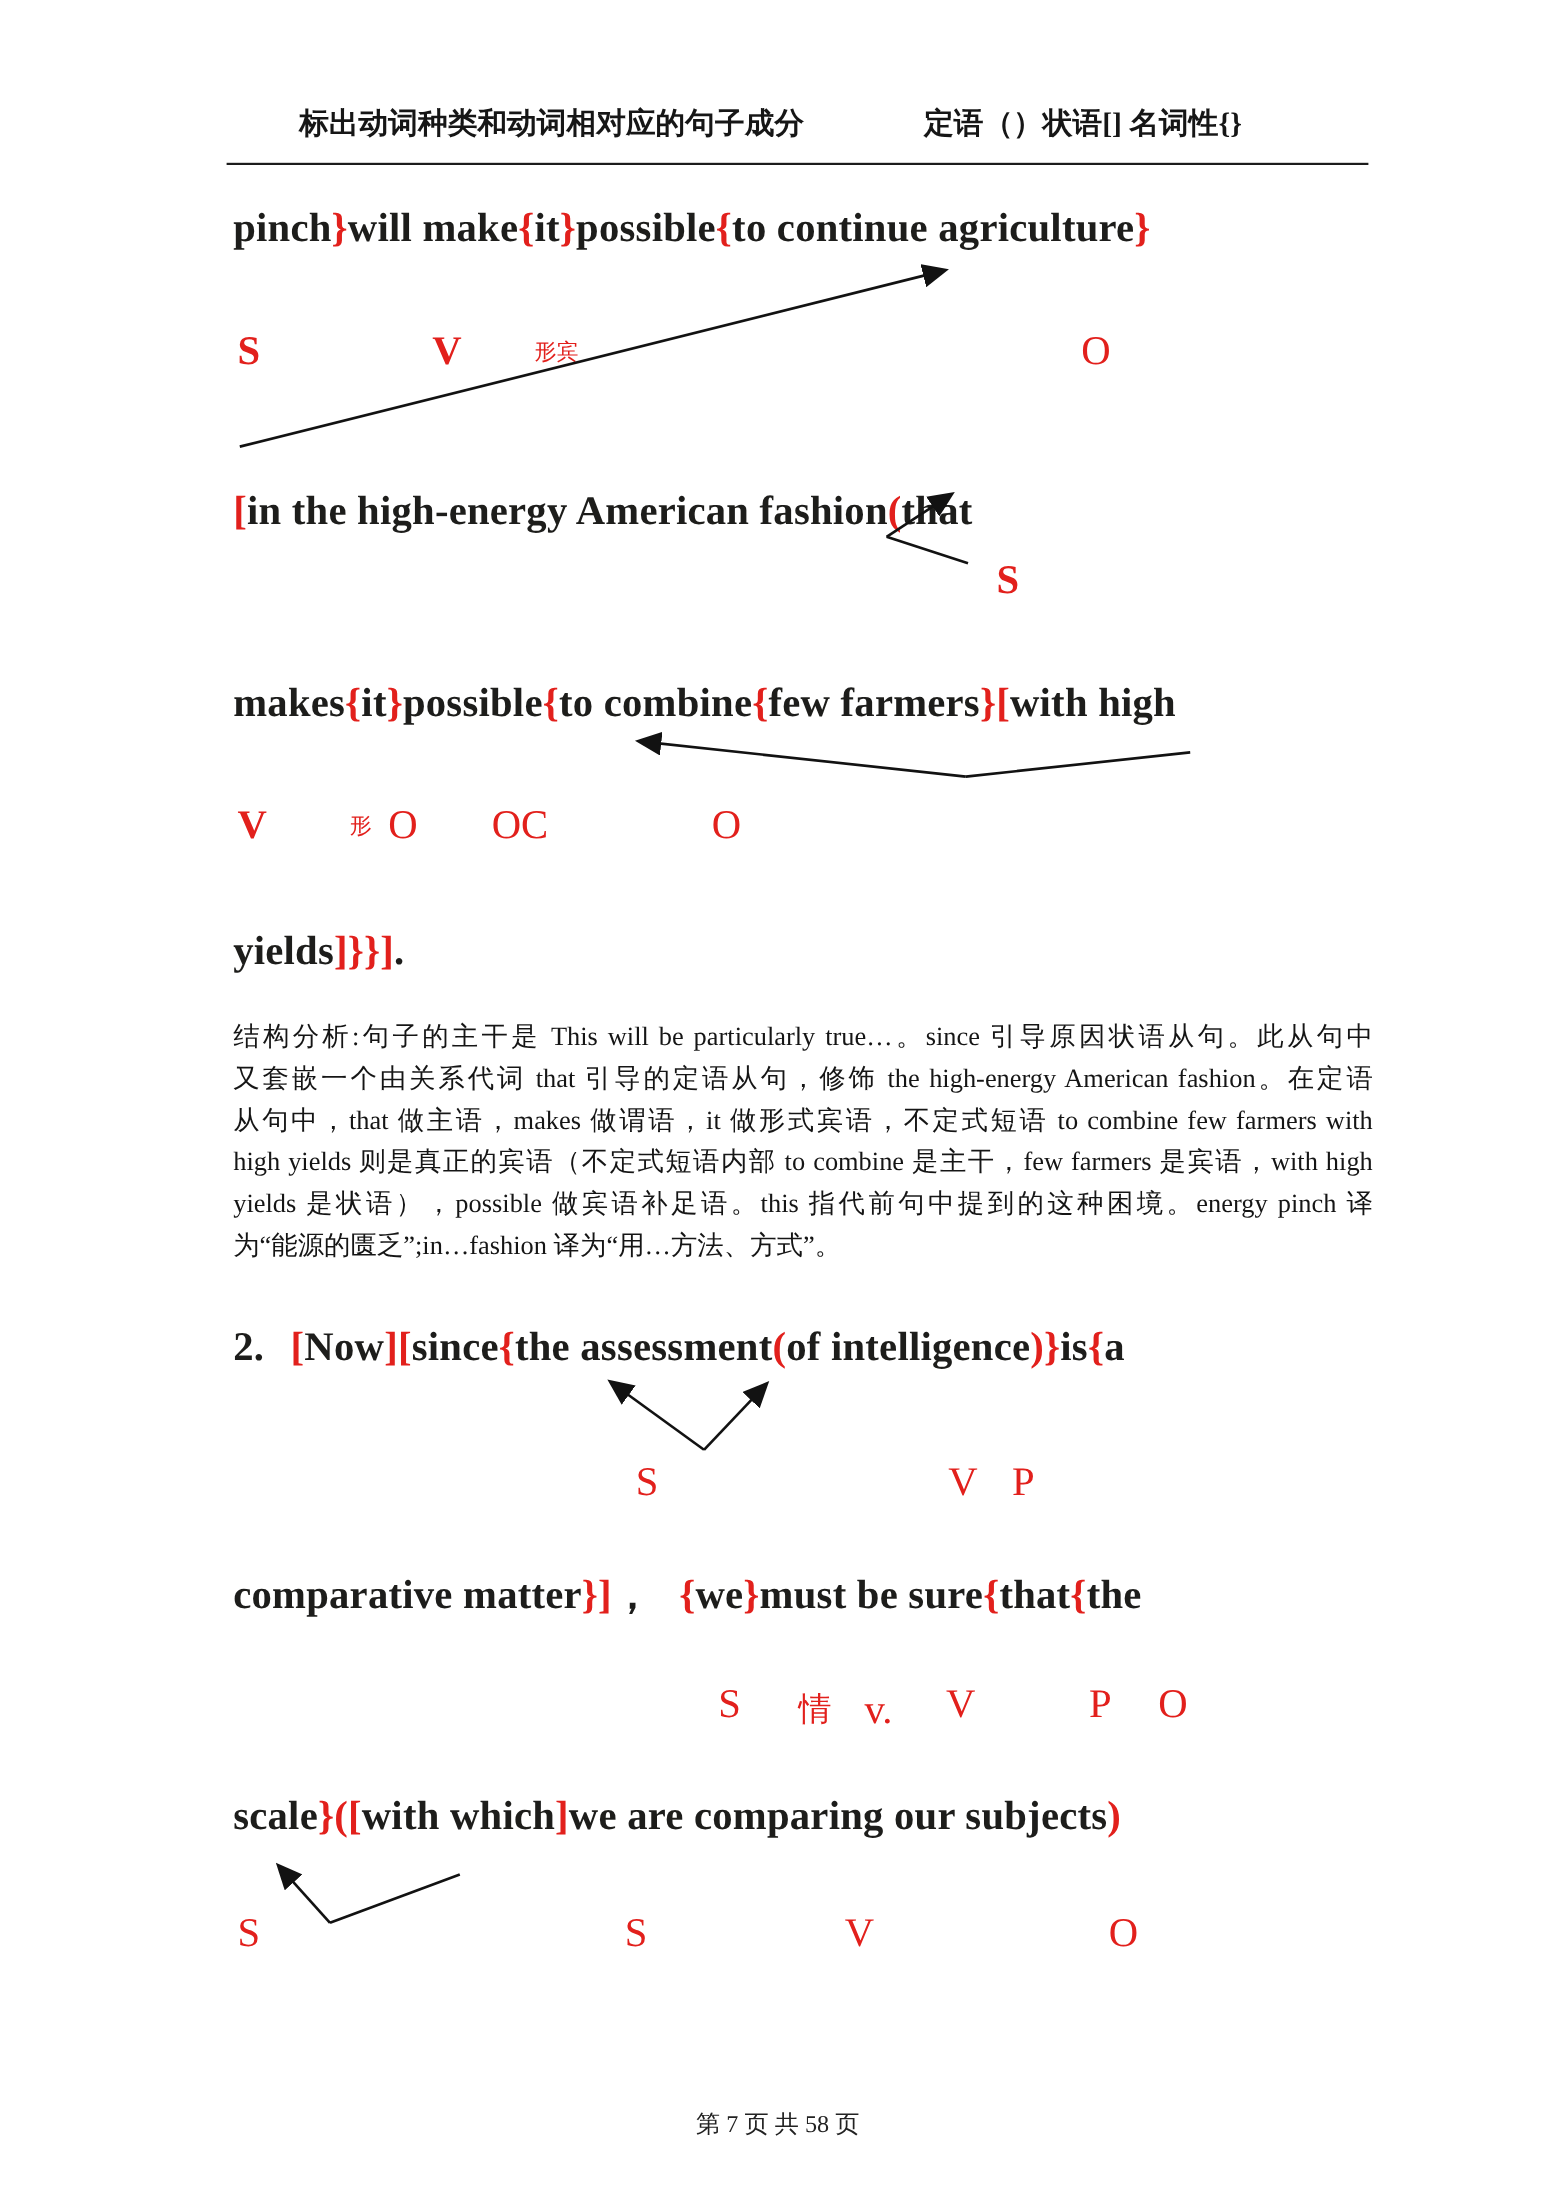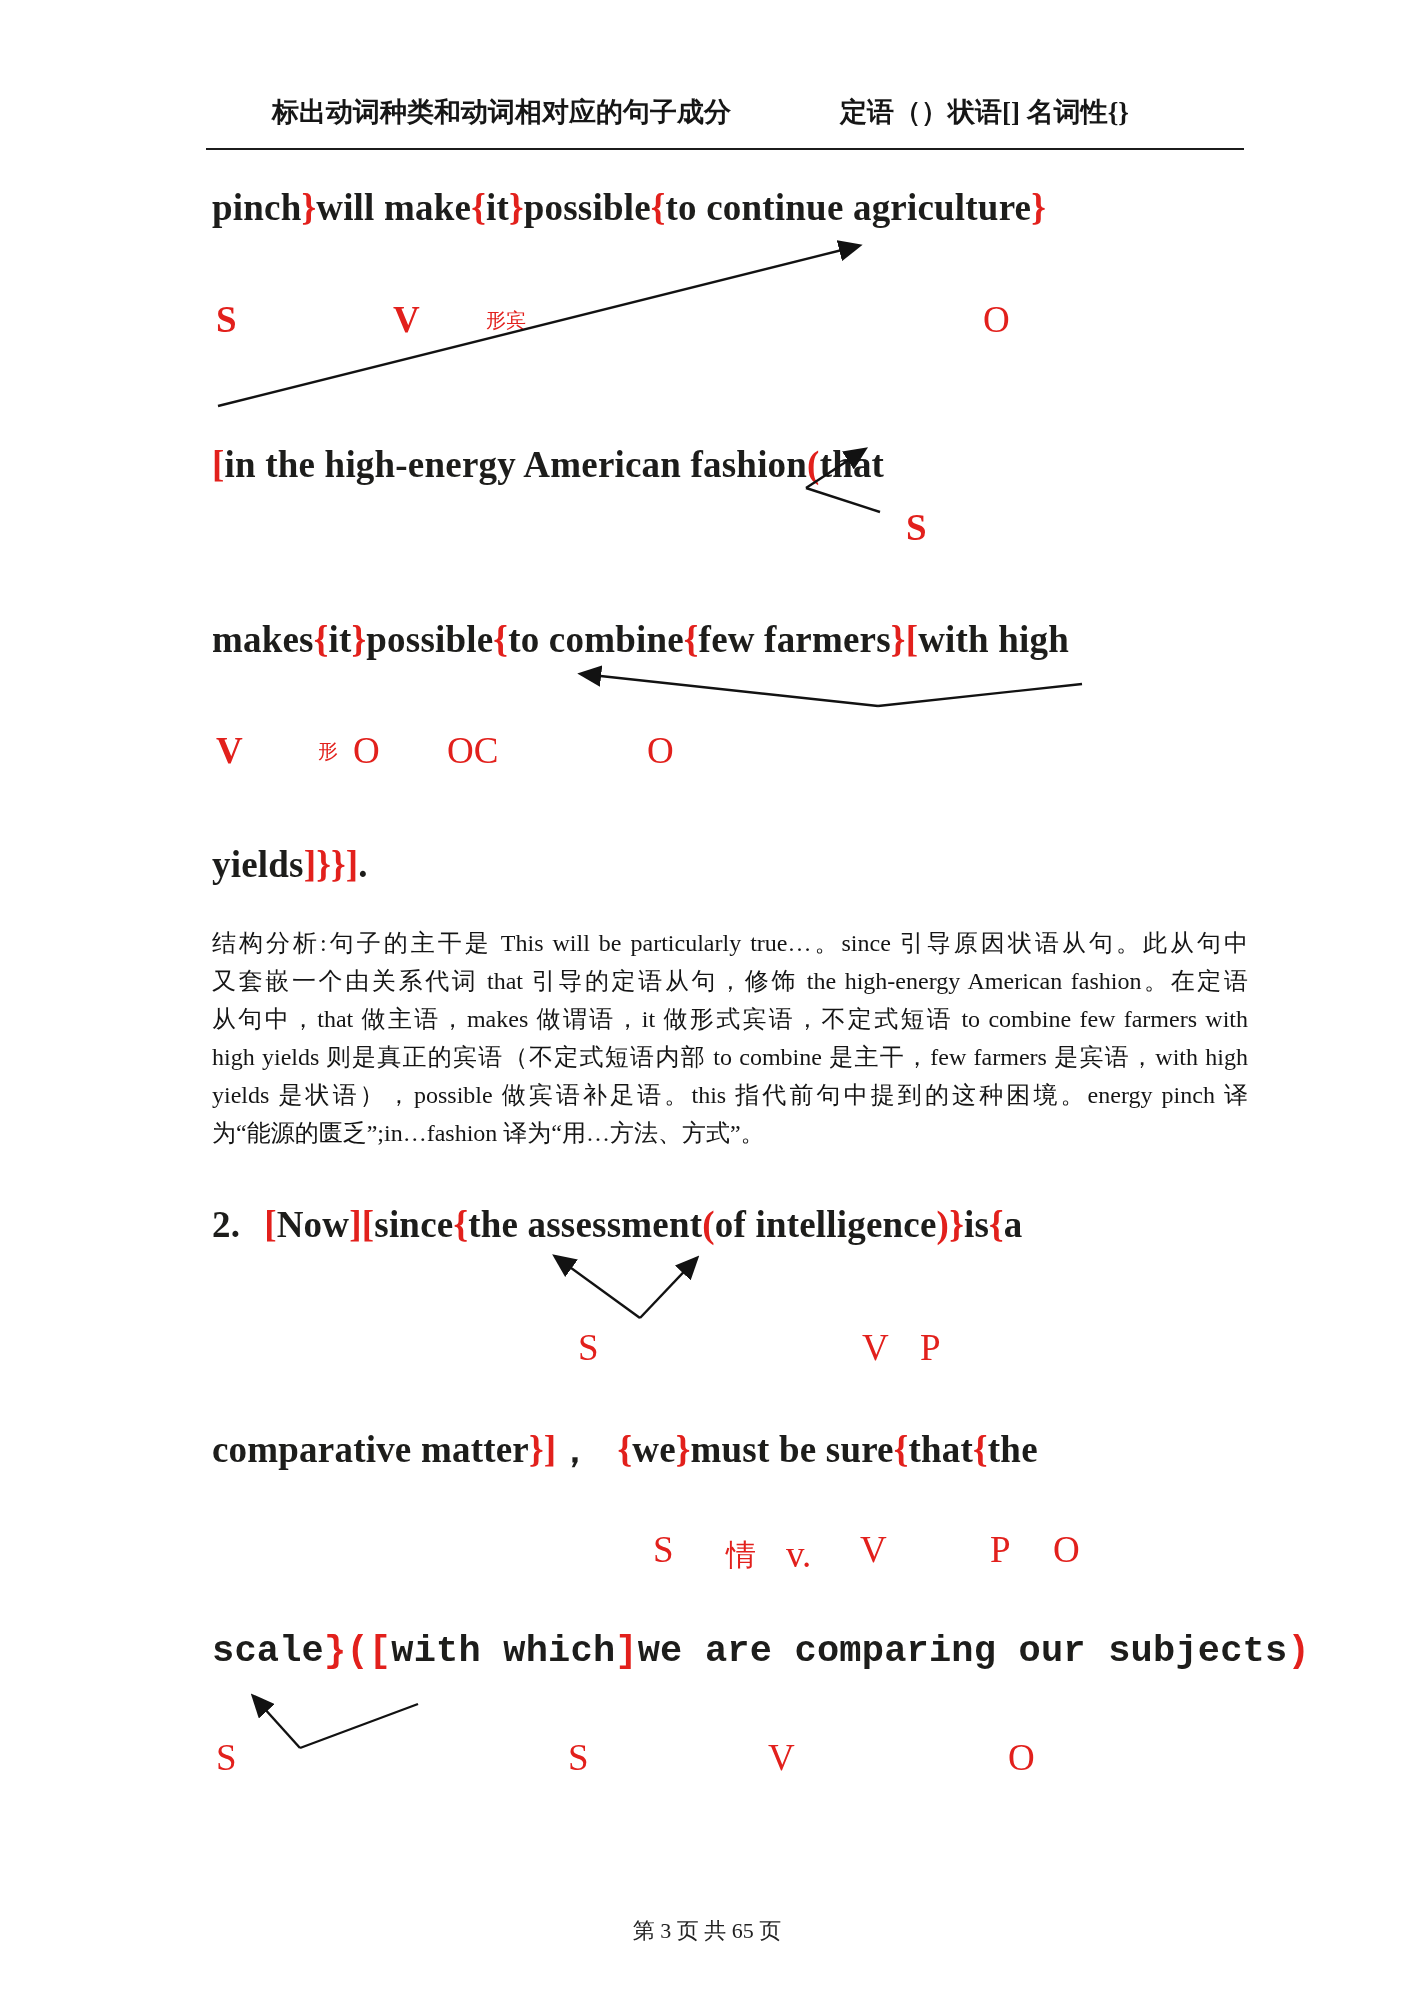--- a/index.html
+++ b/index.html
@@ -76,21 +76,21 @@
 
   <div class="big" style="top:1425px;"><span class="seg-k">comparative matter</span><span class="seg-r">}]</span><span class="seg-k gap">，</span><span class="seg-r">{</span><span class="seg-k">we</span><span class="seg-r">}</span><span class="seg-k">must be sure</span><span class="seg-r">{</span><span class="seg-k">that</span><span class="seg-r">{</span><span class="seg-k">the</span></div>
 
   <span class="lbl" style="left:653px; top:1530px;">S</span>
   <span class="lbl cjk2" style="left:726px; top:1538px;">情</span>
   <span class="lbl" style="left:786px; top:1535px;">v.</span>
   <span class="lbl" style="left:860px; top:1530px;">V</span>
   <span class="lbl" style="left:990px; top:1530px;">P</span>
   <span class="lbl" style="left:1053px; top:1530px;">O</span>
 
-  <div class="big" style="top:1630px;font-family:Liberation Mono, monospace;"><span class="seg-k">scale</span><span class="seg-r">}</span><span class="seg-r">(</span><span class="seg-r">[</span><span class="seg-k">with which</span><span class="seg-r">]</span><span class="seg-k">we are comparing our subjects</span><span class="seg-r">)</span></div>
+  <div class="big" style="top:1630px;"><span class="seg-k">scale</span><span class="seg-r">}</span><span class="seg-r">(</span><span class="seg-r">[</span><span class="seg-k">with which</span><span class="seg-r">]</span><span class="seg-k">we are comparing our subjects</span><span class="seg-r">)</span></div>
 
   <span class="lbl" style="left:216px; top:1738px;">S</span>
   <span class="lbl" style="left:568px; top:1738px;">S</span>
   <span class="lbl" style="left:768px; top:1738px;">V</span>
   <span class="lbl" style="left:1008px; top:1738px;">O</span>
 
   <svg class="overlay" width="1414" height="1999" viewBox="0 0 1414 1999">
     <defs>
       <marker id="ah" markerWidth="10" markerHeight="9" refX="8" refY="4.5" orient="auto">
         <path d="M0,0 L10,4.5 L0,9 z" fill="#121212"></path>
@@ -100,15 +100,15 @@
     <line x1="806" y1="488" x2="864" y2="450" stroke="#121212" stroke-width="2.4" marker-end="url(#ah)"></line>
     <line x1="806" y1="488" x2="880" y2="512" stroke="#121212" stroke-width="2.4"></line>
     <line x1="878" y1="706" x2="582" y2="674" stroke="#121212" stroke-width="2.4" marker-end="url(#ah)"></line>
     <line x1="878" y1="706" x2="1082" y2="684" stroke="#121212" stroke-width="2.4"></line>
     <line x1="640" y1="1318" x2="556" y2="1257" stroke="#121212" stroke-width="2.4" marker-end="url(#ah)"></line>
     <line x1="640" y1="1318" x2="696" y2="1259" stroke="#121212" stroke-width="2.4" marker-end="url(#ah)"></line>
     <line x1="300" y1="1748" x2="254" y2="1697" stroke="#121212" stroke-width="2.4" marker-end="url(#ah)"></line>
     <line x1="300" y1="1748" x2="418" y2="1704" stroke="#121212" stroke-width="2.4"></line>
   </svg>
 
-  <div class="footer">第 3 页 共 65 页</div>
+  <div class="footer">第 7 页 共 58 页</div>
 
 </div>
 
 </body></html>

